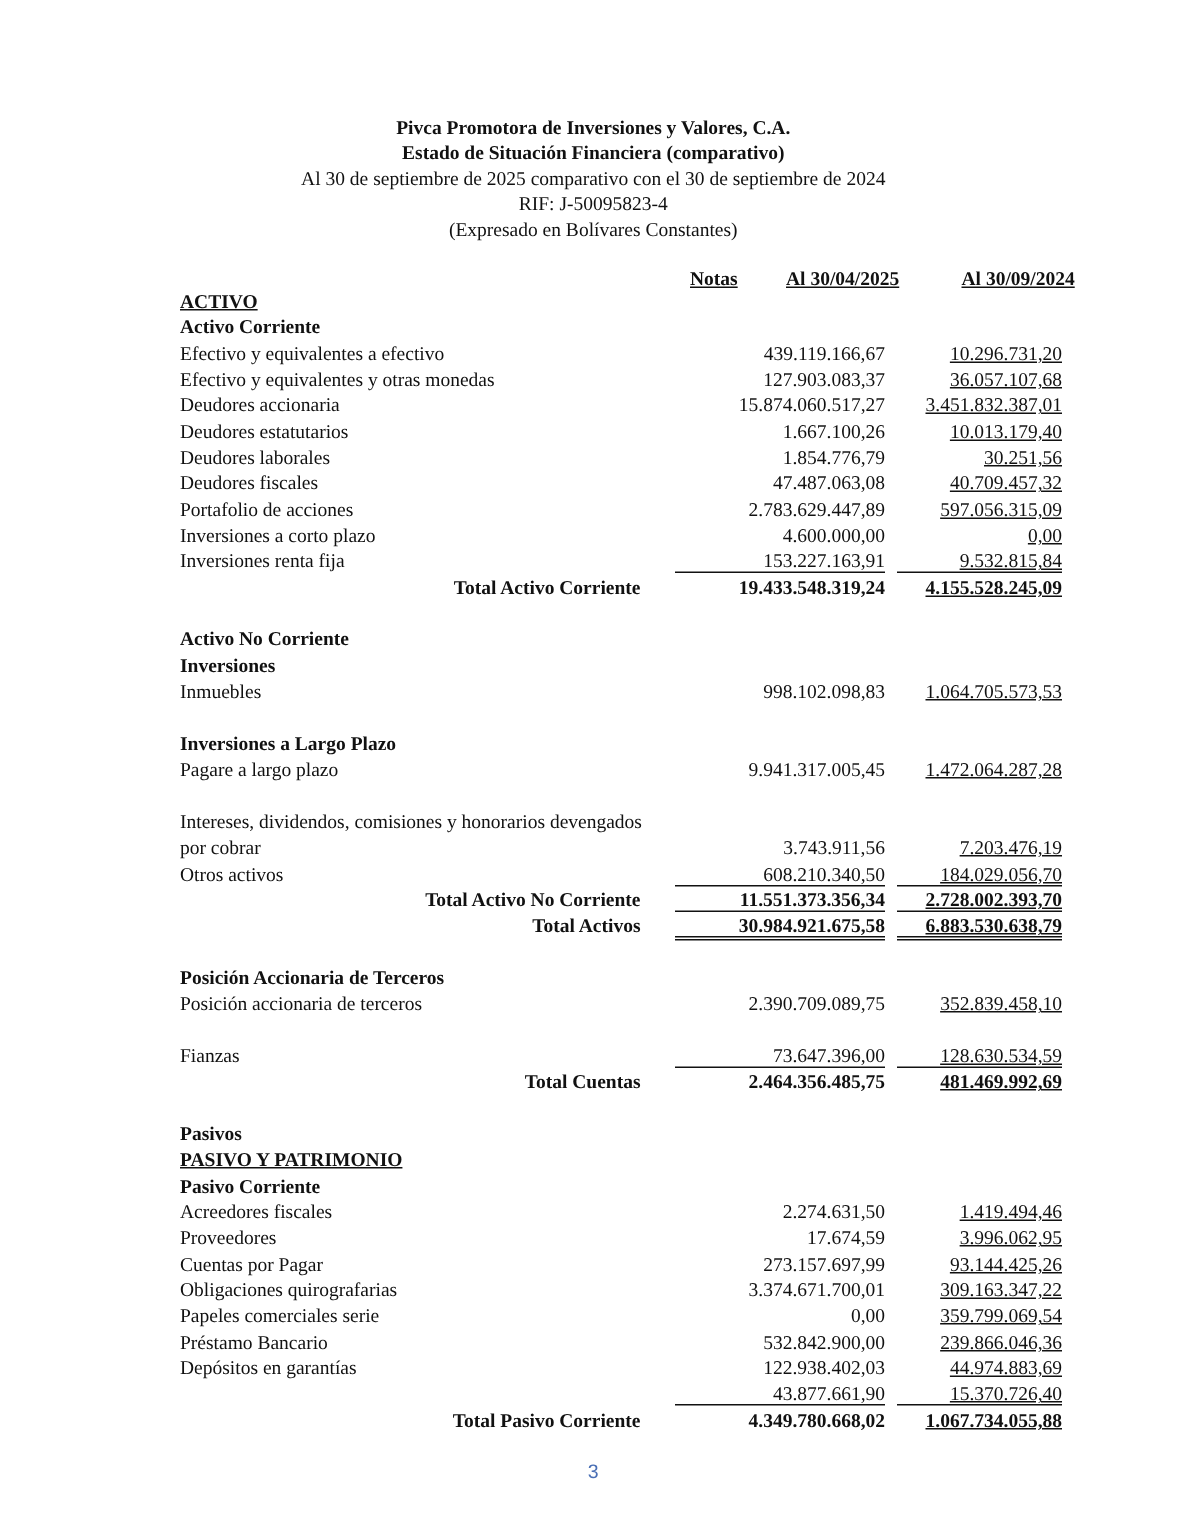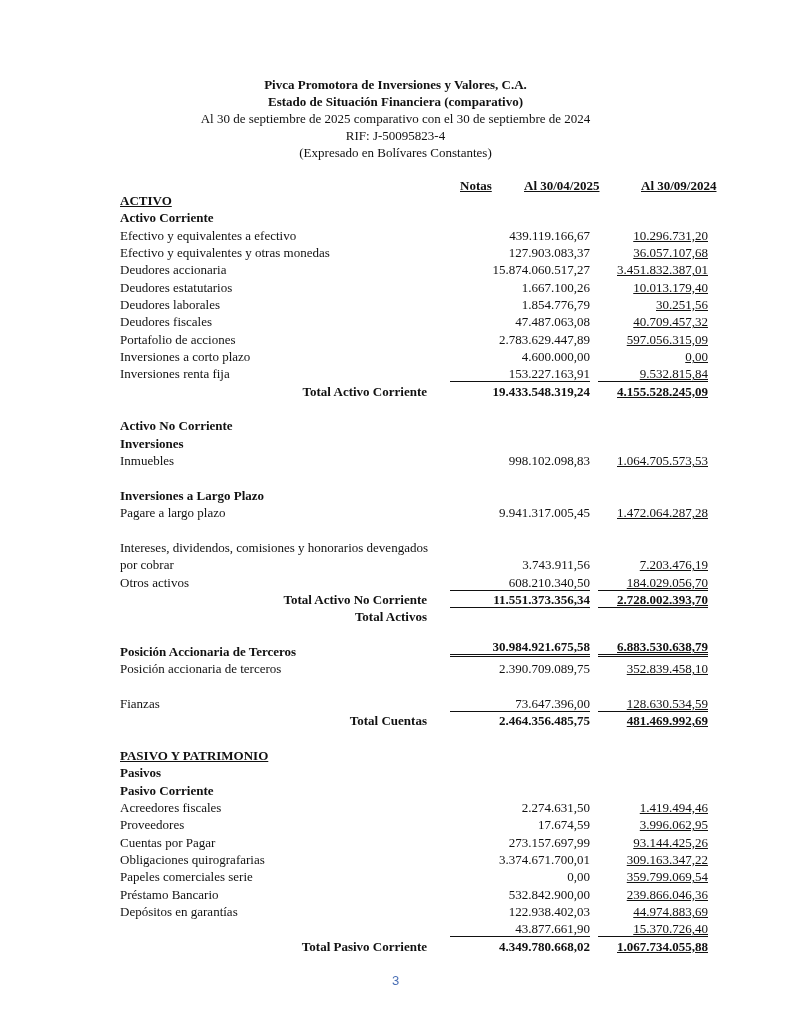--- a/index.html
+++ b/index.html
@@ -12,21 +12,21 @@
   .rows { position: absolute; left: 108px; top: 192px; width: 600px; }
   .row { position: relative; height: 17.35px; line-height: 17.35px; font-size: 13px; white-space: nowrap; }
   .row .label { position: absolute; left: 12px; }
   .row .v1 { position: absolute; right: 118px; width: 140px; text-align: right; }
   .row .v2 { position: absolute; right: 0; width: 110px; text-align: right; text-decoration: underline; }
   .row.section .label { font-weight: bold; text-decoration: underline; }
   .row.sub .label { font-weight: bold; }
   .row.total .label { font-weight: bold; left: auto; right: 281px; }
   .row.total .v1, .row.total .v2 { font-weight: bold; }
   .row.uline .v1, .row.uline .v2 { border-bottom: 1.2px solid #111; height: 16px; }
-  .row.total.dbl .v1, .row.total.dbl .v2 { border-bottom: 3px double #111; height: 16px; margin-top: 30px; }
+  .row.total.dbl .v1, .row.total.dbl .v2 { border-bottom: 3px double #111; height: 16px; }
   .row.blank { height: 17.35px; }
   .pagenum { position: absolute; top: 973px; left: 0; width: 791px; text-align: center;
              font-family: "Liberation Sans", sans-serif; font-size: 13px; color: #4a6fb5; }
 </style>
 </head>
 <body>
 
 <div class="page">
   <div class="header">
     <div class="b">Pivca Promotora de Inversiones y Valores, C.A.</div>
@@ -156,25 +156,25 @@
         <span class="label">Fianzas</span>
         <span class="v1">73.647.396,00</span>
         <span class="v2">128.630.534,59</span>
       </div>
       <div class="row total">
         <span class="label">Total Cuentas</span>
         <span class="v1">2.464.356.485,75</span>
         <span class="v2">481.469.992,69</span>
       </div>
       <div class="row blank"></div>
+      <div class="row sub">
+        <span class="label">Pasivos</span>
+      </div>
       <div class="row section">
         <span class="label">PASIVO Y PATRIMONIO</span>
-      </div>
-      <div class="row sub">
-        <span class="label">Pasivos</span>
       </div>
       <div class="row sub">
         <span class="label">Pasivo Corriente</span>
       </div>
       <div class="row">
         <span class="label">Acreedores fiscales</span>
         <span class="v1">2.274.631,50</span>
         <span class="v2">1.419.494,46</span>
       </div>
       <div class="row">

